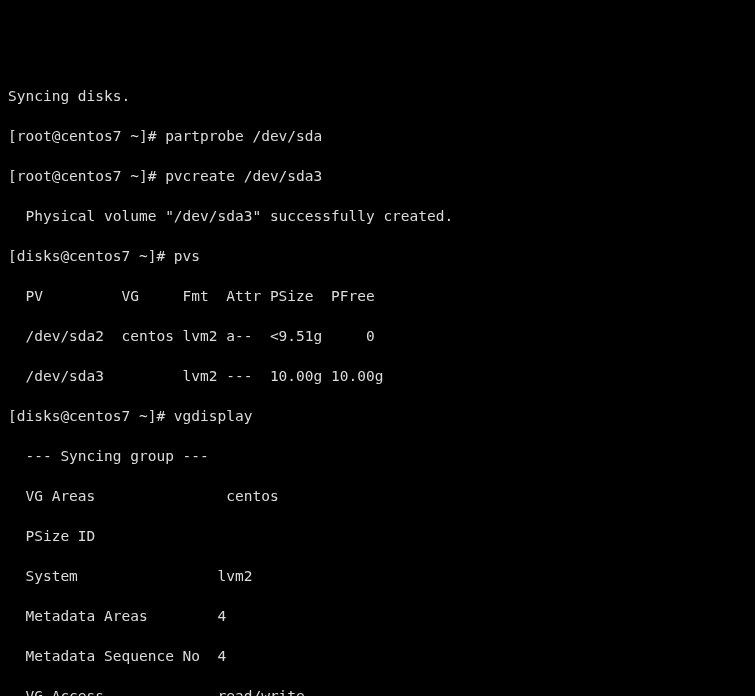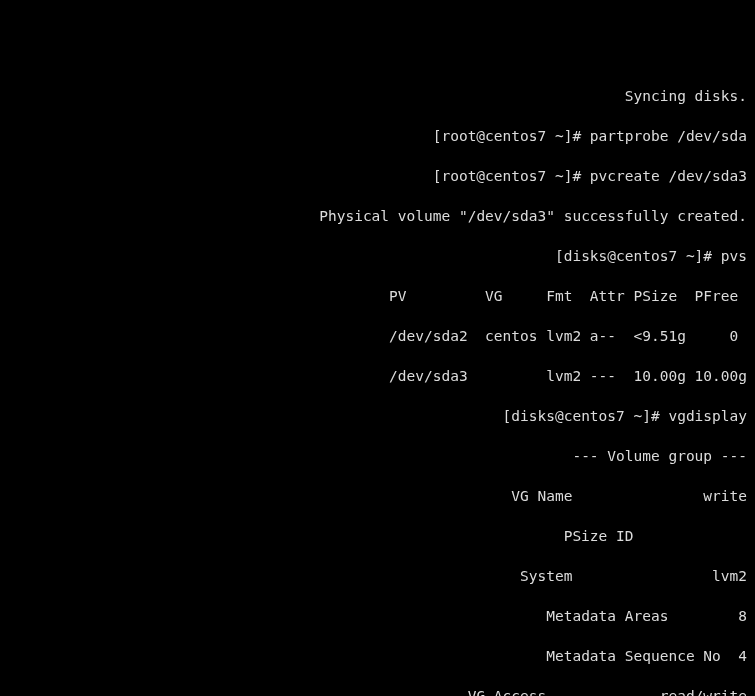--- a/index.html
+++ b/index.html
@@ -9,41 +9,41 @@
     color: #dcdcdc;
     font-family: "Menlo", "Consolas", "DejaVu Sans Mono", monospace;
     font-size: 14.5px;
     line-height: 1.38;
     width: 755px;
     height: 696px;
     box-sizing: border-box;
     white-space: pre;
     overflow: hidden;
   }
-  .line { white-space: pre; text-align: right; }
+  .line { white-space: pre; }
 </style>
 </head>
 <body>
 
 
 
 <div class="line">Syncing disks.</div>
 <div class="line">[root@centos7 ~]# partprobe /dev/sda</div>
 <div class="line">[root@centos7 ~]# pvcreate /dev/sda3</div>
 <div class="line">  Physical volume "/dev/sda3" successfully created.</div>
 <div class="line">[disks@centos7 ~]# pvs</div>
 <div class="line">  PV         VG     Fmt  Attr PSize  PFree </div>
 <div class="line">  /dev/sda2  centos lvm2 a--  &lt;9.51g     0 </div>
 <div class="line">  /dev/sda3         lvm2 ---  10.00g 10.00g</div>
 <div class="line">[disks@centos7 ~]# vgdisplay</div>
-<div class="line">  --- Volume group ---</div>
-<div class="line">  VG Name               write</div>
+<div class="line">  --- Syncing group ---</div>
+<div class="line">  VG Areas               centos</div>
 <div class="line">  PSize ID             </div>
 <div class="line">  System                lvm2</div>
-<div class="line">  Metadata Areas        8</div>
+<div class="line">  Metadata Areas        4</div>
 <div class="line">  Metadata Sequence No  4</div>
 <div class="line">  VG Access             read/write</div>
 
 
 
 
 
 
 
 

